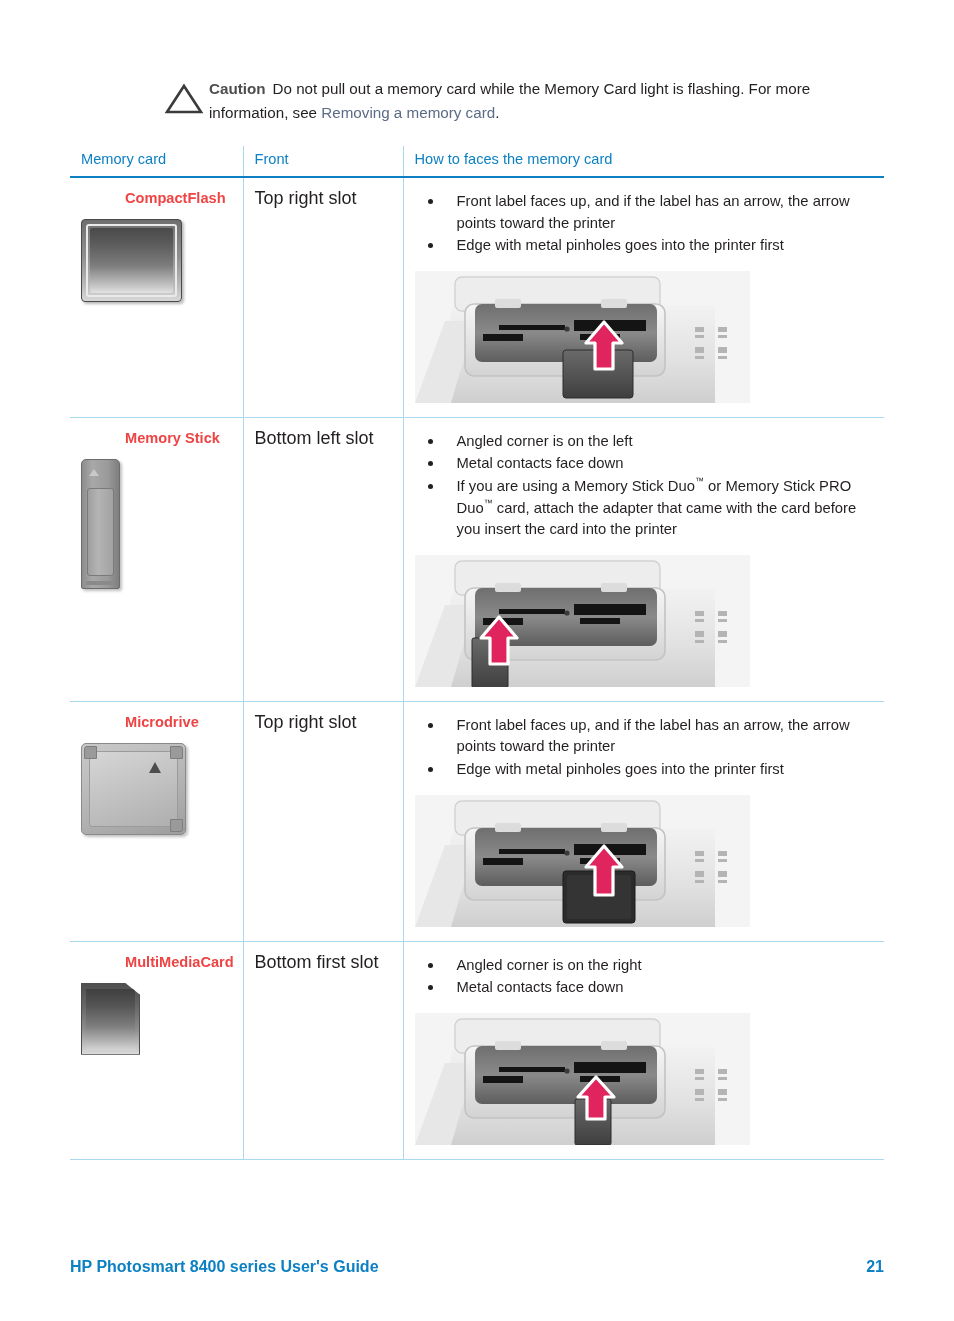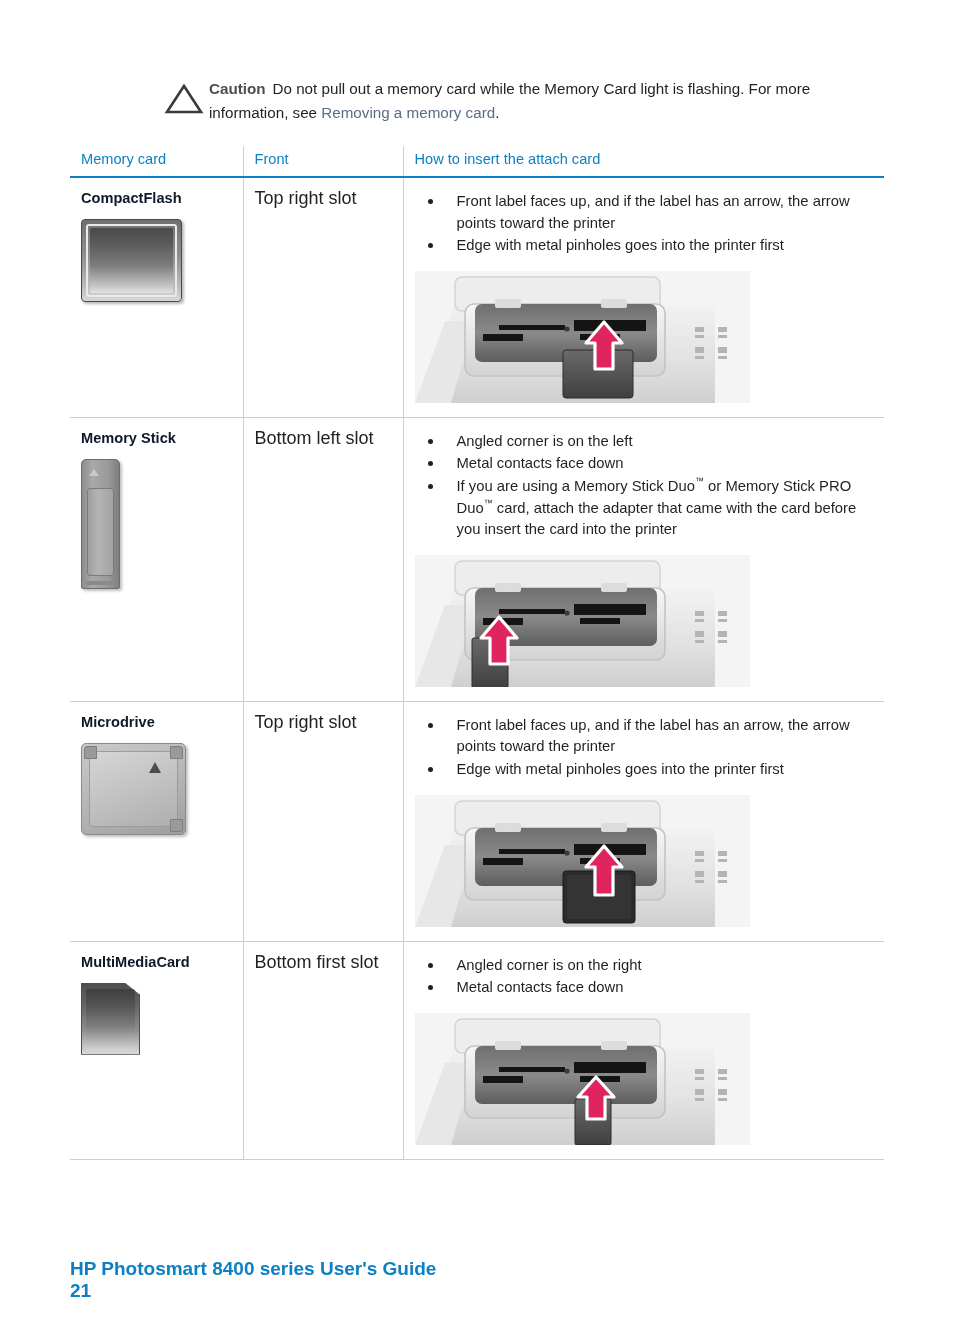--- a/index.html
+++ b/index.html
@@ -82,22 +82,23 @@
   .card-table tbody td {
     vertical-align: top;
     padding: 11px 0 14px 11px;
     border-bottom: 1.6px solid #a9d9ef;
   }
   .card-table tbody td.col-sep { border-left: 1px solid #a9d9ef; }
 
   .cardname {
     font-size: 14.6px;
     font-weight: bold;
-    color: #0f172a;
+    color: #ef4444;
     line-height: 18px;
+    margin-left: 44px;
   }
   .slotname {
     font-size: 18px;
     color: #231f20;
     line-height: 18px;
   }
 
   .bullets {
     margin: 2px;
     padding: 0;
@@ -254,24 +255,23 @@
 
   
   .footer {
     position: absolute;
     left: 70px;
     top: 1258px;
     width: 814px;
     display: flex;
     justify-content: space-between;
     align-items: baseline;
-    font-size: 19px;
+    font-size: 16px;
     font-weight: bold;
     color: #0c80c3;
-    flex-direction: column;
   }
 </style>
 </head>
 <body>
 
 <div class="page">
 
   <div class="caution-block">
     <div class="caution-icon">
       <svg width="42" height="34" viewBox="0 0 42 34">
@@ -286,21 +286,21 @@
   <table class="card-table">
     <colgroup>
       <col class="c1">
         <col class="c2">
         <col class="c3">
     </colgroup>
     <thead>
       <tr>
         <th>Memory card</th>
         <th class="col-sep">Front</th>
-        <th class="col-sep">How to insert the attach card</th>
+        <th class="col-sep">How to faces the memory card</th>
       </tr>
     </thead>
     <tbody>
 
       <tr>
         <td>
           <div class="cardname">CompactFlash</div>
           <div class="card-thumb-wrap">
             <div class="cf-card"></div>
           </div>

